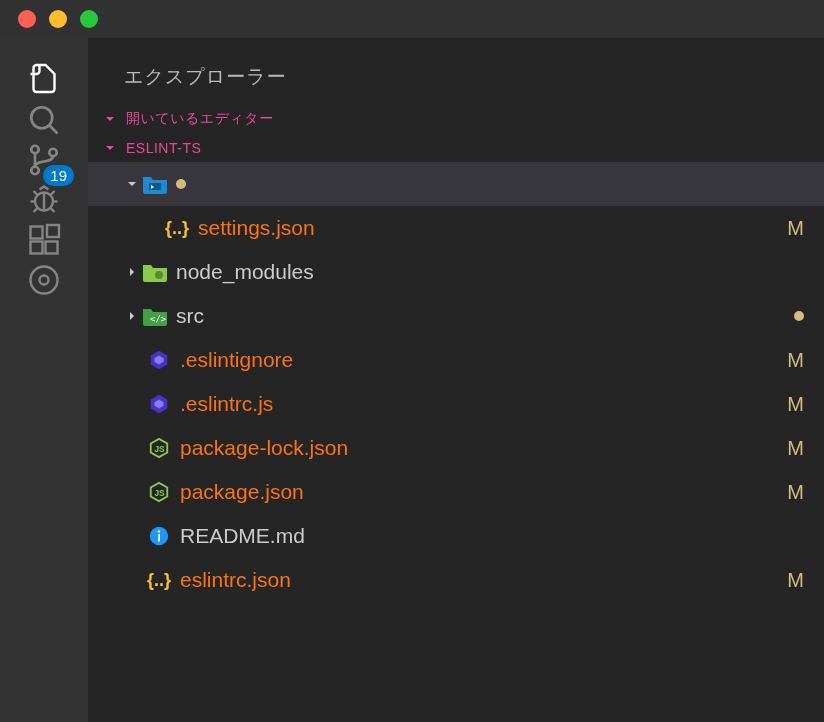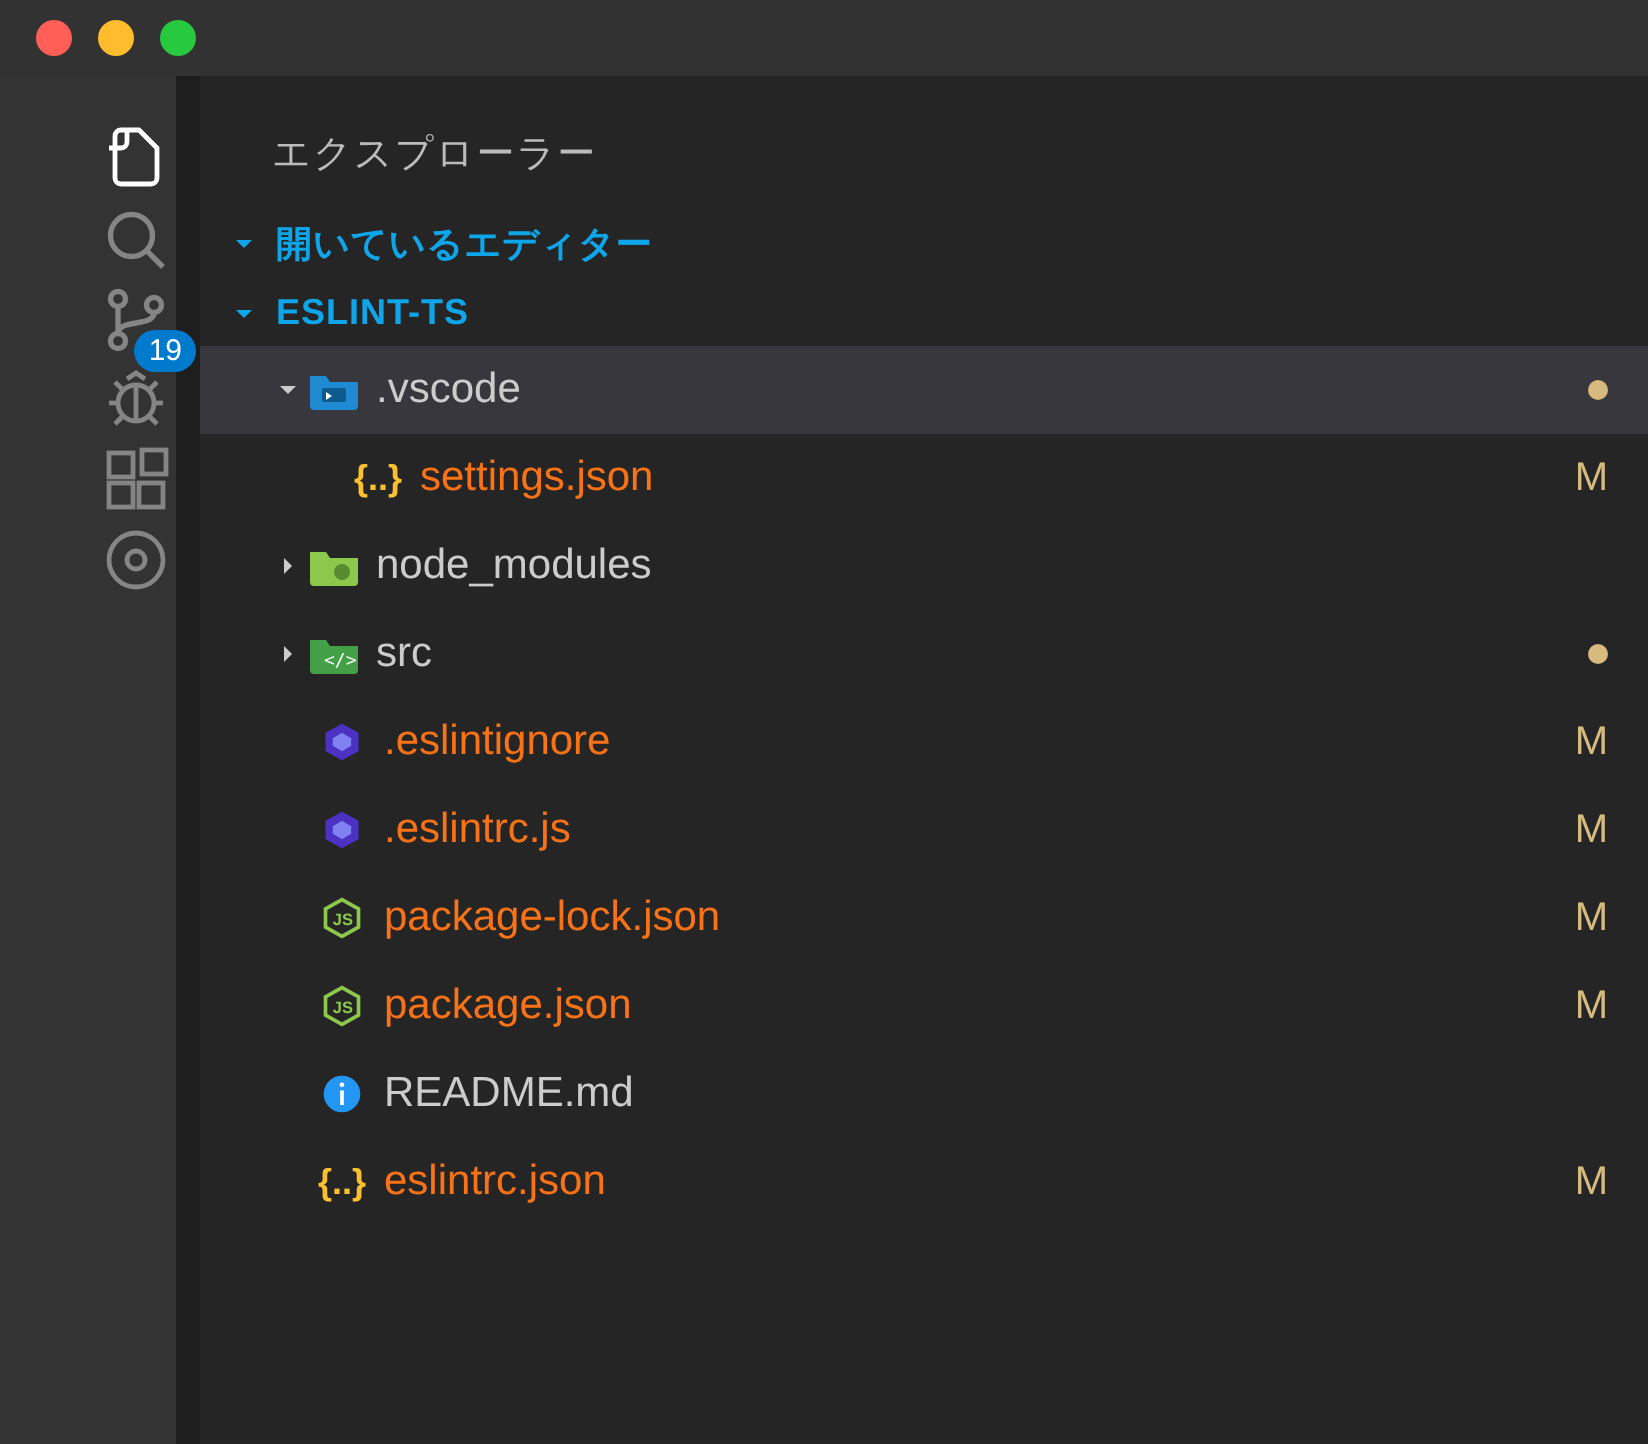--- a/index.html
+++ b/index.html
@@ -35,21 +35,21 @@
 .tl-green { background: #27c93f; }
 .body-area {
   flex: 1;
   display: flex;
 }
 .activity-bar {
   width: 88px;
   background: #333333;
   display: flex;
   flex-direction: column;
-  align-items: flex-end;
+  align-items: center;
   padding-top: 22px;
 }
 .activity-item {
   width: 40px;
   height: 40px;
   display: flex;
   align-items: center;
   justify-content: center;
   color: #858585;
   cursor: pointer;
@@ -69,35 +69,34 @@
   padding: 2px 7px;
   min-width: 24px;
   text-align: center;
 }
 .sidebar {
   flex: 1;
   background: #252526;
   display: flex;
   flex-direction: column;
   padding-top: 18px;
-  margin-left: 12px;
 }
 .sidebar-title {
   color: #bbbbbb;
   font-size: 19px;
   padding: 8px 24px 14px 36px;
   letter-spacing: 1px;
 }
 .section-header {
   display: flex;
   align-items: center;
   padding: 6px 0 6px 14px;
-  color: #0ea5e9;
-  font-size: 18px;
-  font-weight: 700;
+  color: #ec4899;
+  font-size: 14px;
+  font-weight: 400;
   cursor: pointer;
   letter-spacing: 0.5px;
 }
 .section-header .chevron {
   margin-right: 6px;
   display: inline-flex;
   width: 18px;
 }
 .tree {
   flex: 1;
@@ -253,21 +252,20 @@
                 <path d="M4 6l4 4 4-4z"></path>
               </svg>
             </span>
           <span class="file-icon">
             <svg width="24" height="20" viewBox="0 0 24 20">
                 <path d="M0 3h8l2 3h14v12a2 2 0 0 1-2 2H2a2 2 0 0 1-2-2V3z" fill="#1f8ad2"></path>
                 <rect x="6" y="9" width="12" height="7" rx="1" fill="#0d5a8f"></rect>
                 <path d="M8 11l3 2-3 2z" fill="#fff"></path>
               </svg>
           </span>
-          <span class="file-label">.vscode</span>
           <span class="git-dot"></span>
         </div>
 
         <div class="tree-row modified">
           <span class="indent" style="width:76px"></span>
           <span class="file-icon ic-json">{..}</span>
           <span class="file-label">settings.json</span>
           <span class="git-status">M</span>
         </div>
 

